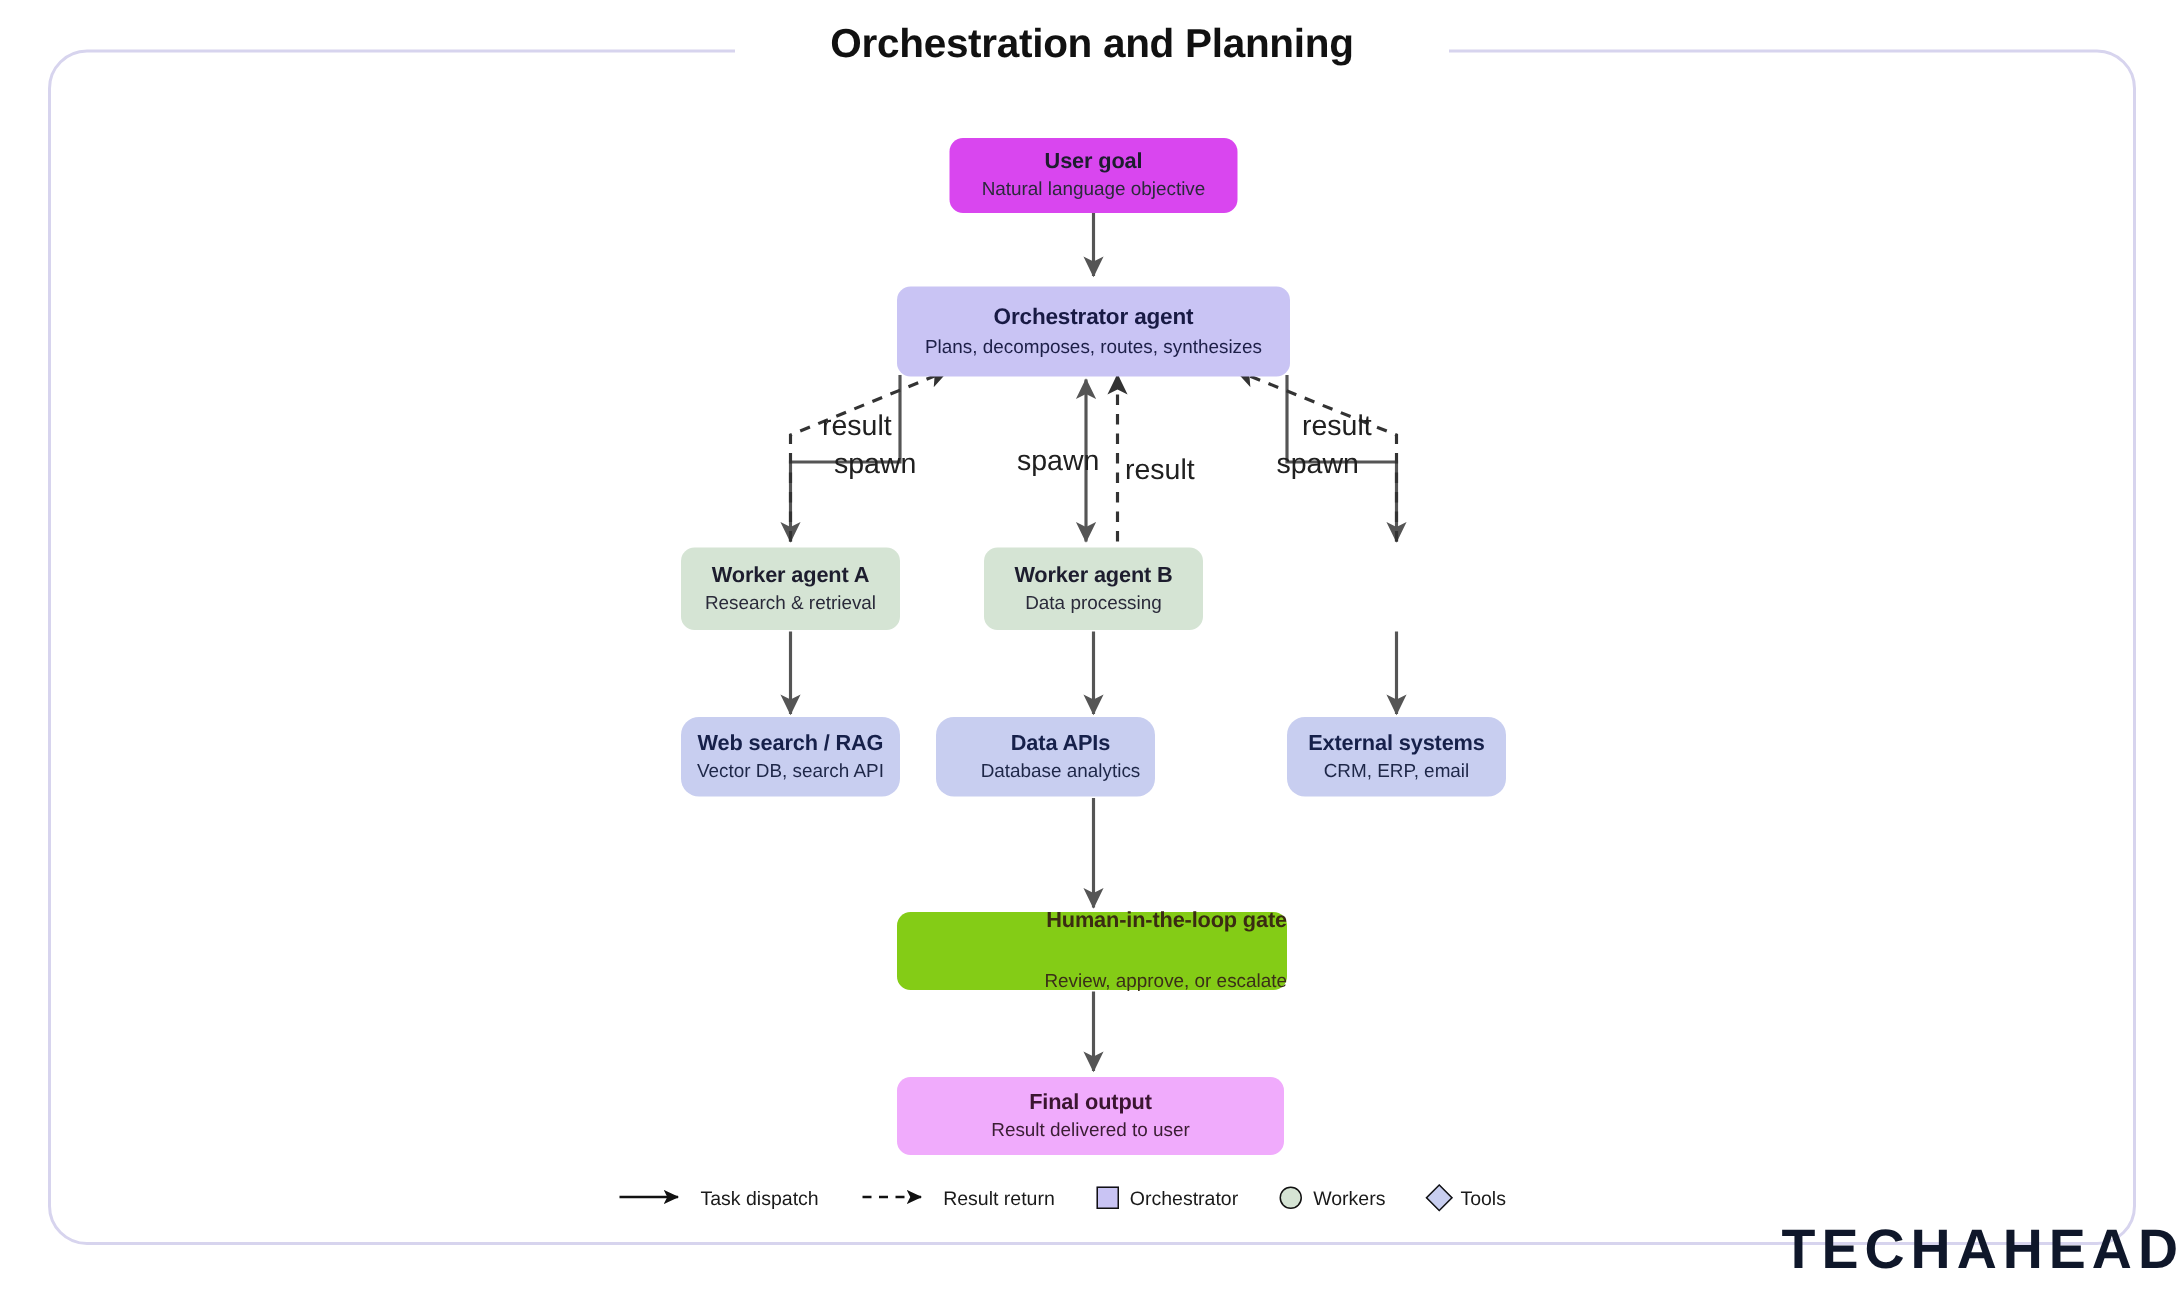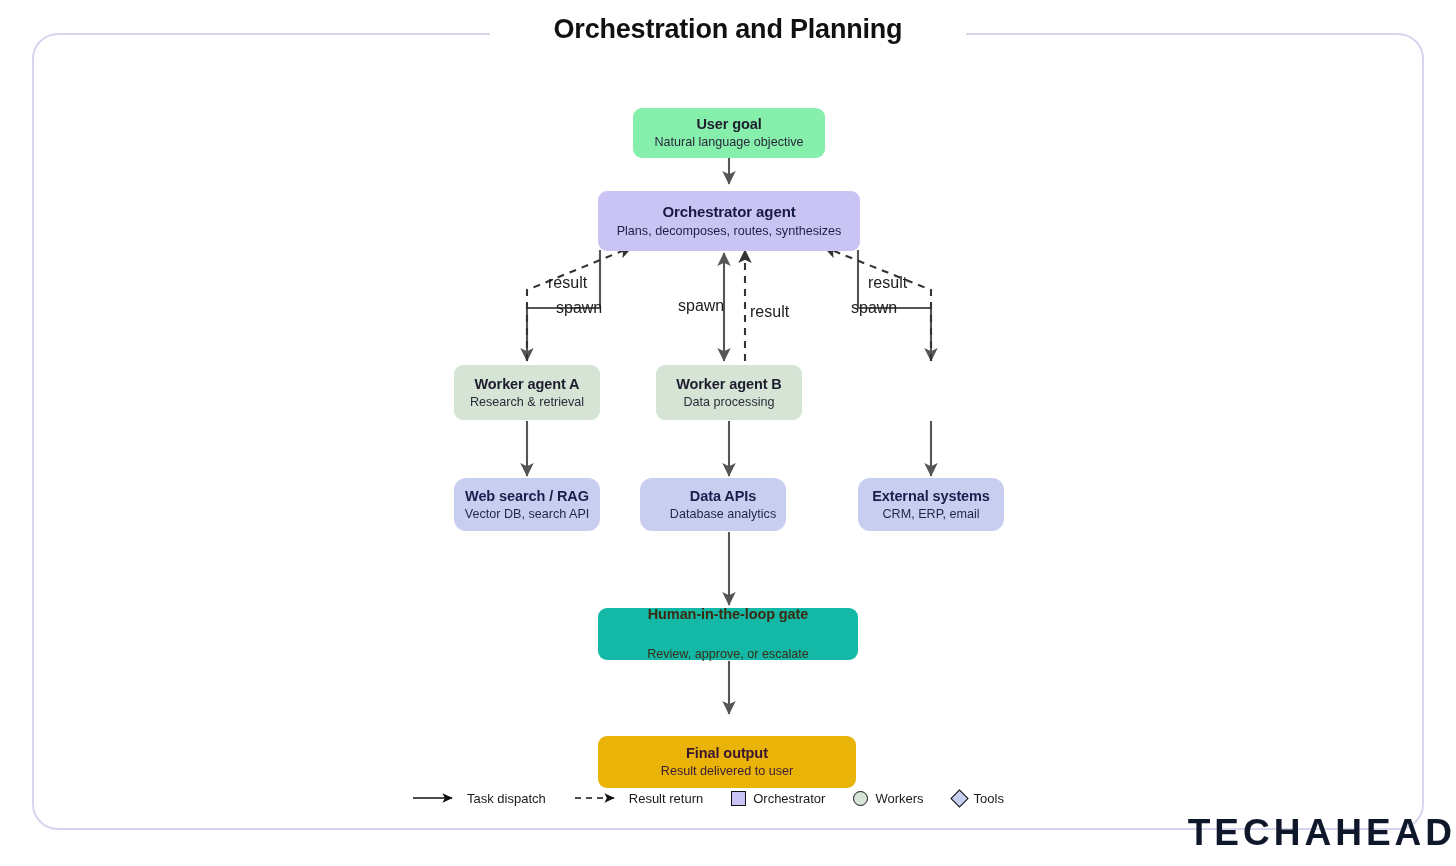--- a/index.html
+++ b/index.html
@@ -62,39 +62,39 @@
     white-space:nowrap;
   }
   .node .n-sub{
     font-size:12.6px;
     font-weight:normal;
     color:#2a2a3a;
     margin-top:2px;
     white-space:nowrap;
   }
 
-  .n-goal{ background:#86efac;margin-top:16px; }
+  .n-goal{ background:#d946ef; }
   .n-orch{ background:#c9c4f4; }
   .n-orch .n-title{ color:#181a44; font-size:15px;}
   .n-orch .n-sub{ color:#1d1f48;}
   .n-worker{ background:#d5e4d4; }
   .n-tool{ background:#c8cef0;border-radius:12px; }
   .n-tool .n-title{ color:#16204a;}
   .n-tool .n-sub{ color:#1e2748;}
-  .n-gate{ background:#14b8a6; }
+  .n-gate{ background:#84cc16;align-items:flex-end; }
   .n-gate .n-title{ color:#3a2c12;}
   .n-gate .n-sub{ color:#3a2f18;margin-top:24px;}
-  .n-final{ background:#eab308;margin-top:18px; }
+  .n-final{ background:#f0abfc; }
   .n-final .n-title{ color:#3a1530;}
   .n-final .n-sub{ color:#3a1d33;}
 
   
   .elabel{
     position:absolute;
-    font-size:16px;
+    font-size:19px;
     color:#202020;
     white-space:nowrap;
   }
 
   
   .legend{
     position:absolute;
     left:412px;top:786px;
     height:24px;
     display:flex;
@@ -207,21 +207,21 @@
     <div class="n-title">Worker agent B</div>
     <div class="n-sub">Data processing</div>
   </div>
 
 
   <div class="node n-tool" style="left:454px;top:478px;width:146px;height:53px;">
     <div class="n-title">Web search / RAG</div>
     <div class="n-sub">Vector DB, search API</div>
   </div>
 
-  <div class="node n-tool" style="left:640px;top:478px;width:146px;height:53px;padding-left:20px;">
+  <div class="node n-tool" style="left:624px;top:478px;width:146px;height:53px;padding-left:20px;">
     <div class="n-title">Data APIs</div>
     <div class="n-sub">Database analytics</div>
   </div>
 
   <div class="node n-tool" style="left:858px;top:478px;width:146px;height:53px;">
     <div class="n-title">External systems</div>
     <div class="n-sub">CRM, ERP, email</div>
   </div>
 
   <div class="node n-gate" style="left:598px;top:608px;width:260px;height:52px;">

